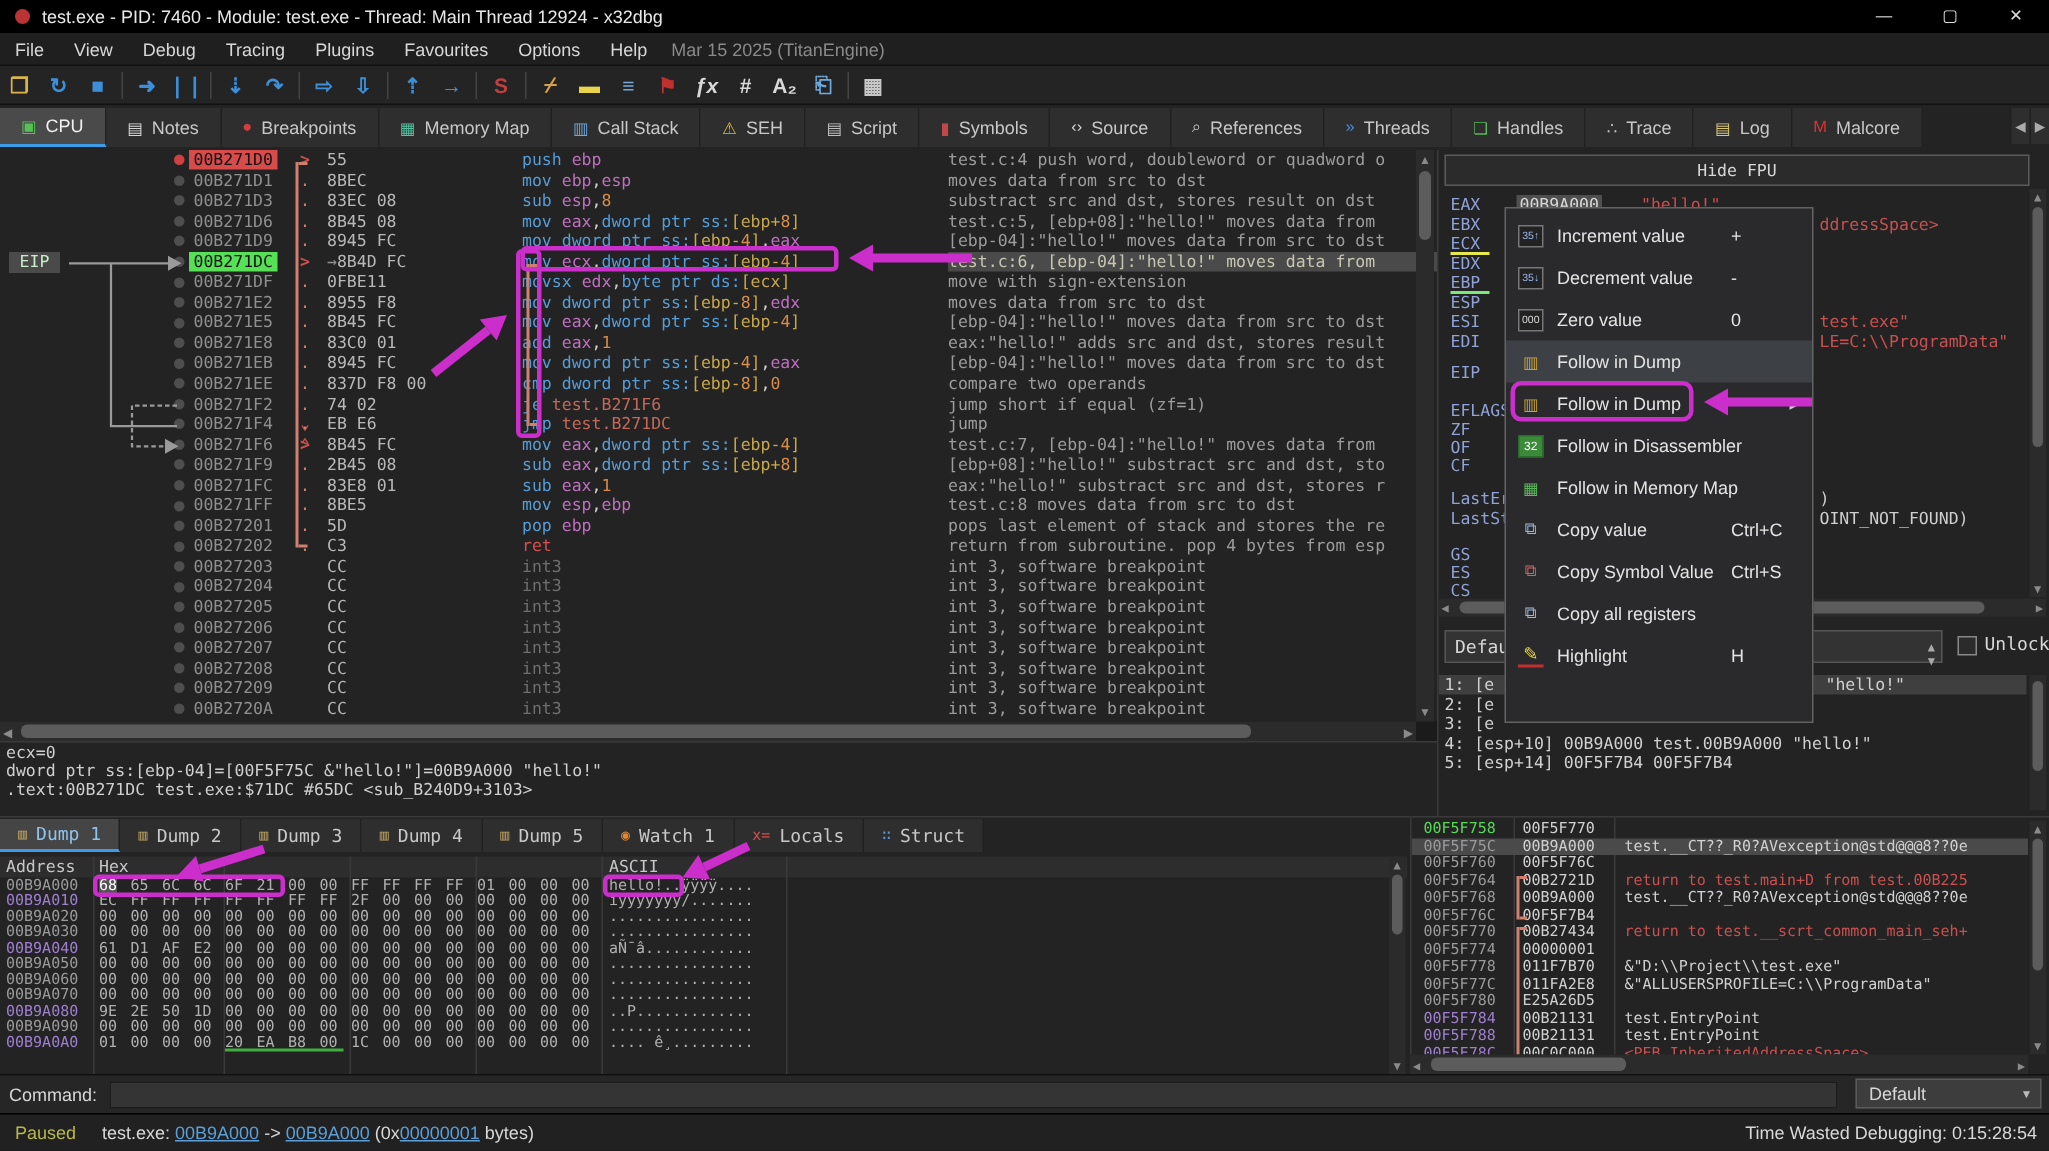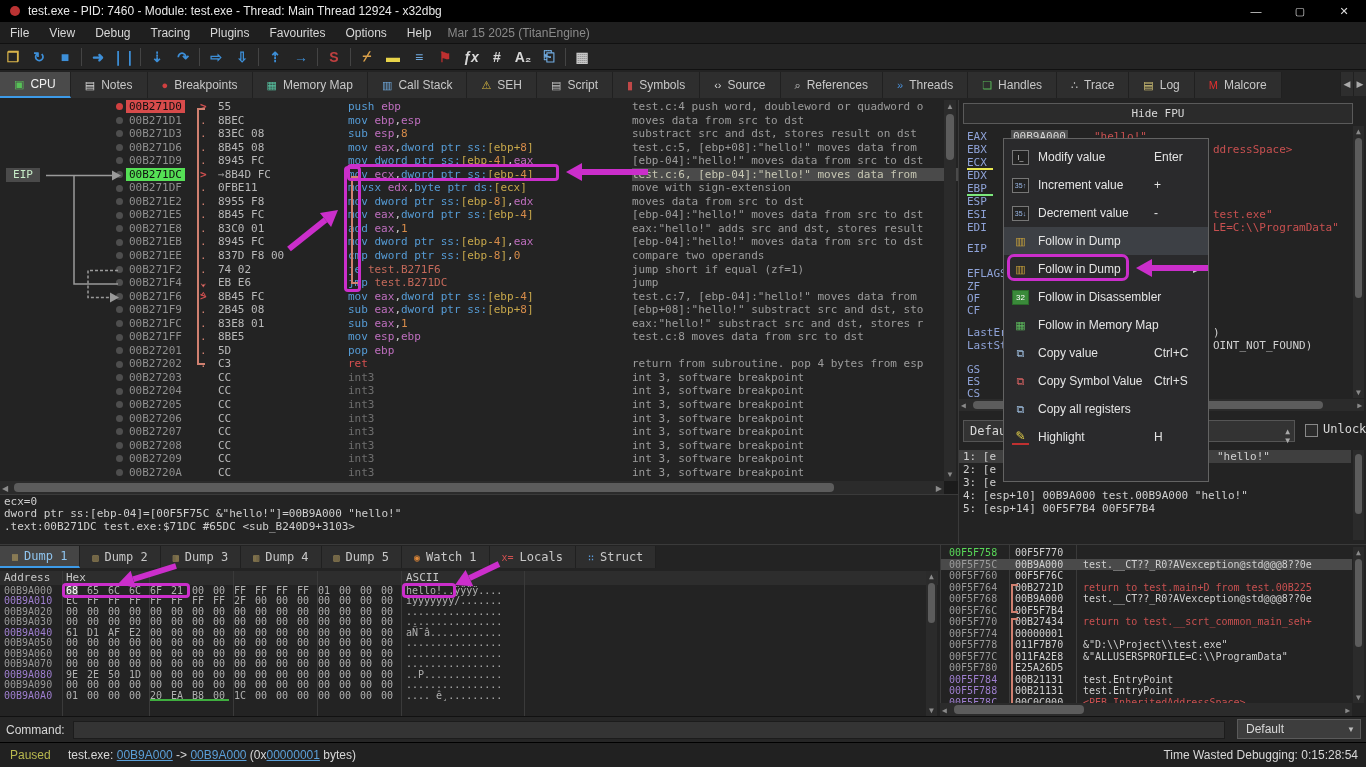--- a/index.html
+++ b/index.html
@@ -495,20 +495,21 @@
       </div>
       <div class="drow">
         <div class="d-gut"></div>
         <div class="d-dot">
           <span class="dot"></span>
         </div>
         <div class="d-addr"><span class="at">00B27201</span></div>
         <div class="d-glyph">.</div>
         <div class="d-bytes">5D</div>
         <div class="d-instr"><span class="t-mn">pop</span><span class="t-pln"> </span><span class="t-reg">ebp</span></div>
+        <div class="d-cmt">pops last element of stack and stores the re</div>
       </div>
       <div class="drow">
         <div class="d-gut"></div>
         <div class="d-dot">
           <span class="dot"></span>
         </div>
         <div class="d-addr"><span class="at">00B27202</span></div>
         <div class="d-glyph">.</div>
         <div class="d-bytes">C3</div>
         <div class="d-instr"><span class="t-ret">ret</span></div>
@@ -688,33 +689,33 @@
       <div class="arg-row" style="top: 402px;"><span>5: [esp+14] 00F5F7B4 00F5F7B4</span></div>
     </div>
 
   <div class="sb-track" style="left:394px;top:350px;width:11px;height:90px">
     <div class="sb-thumb" style="left:2px;top:4px;width:7px;height:60px"></div>
   </div>
 </div>
 
 <div id="ctxmenu" class="abs">
     <div class="cm-item">
-      <span class="cm-ic boxed" style="color: rgb(216, 216, 216);">I_</span>
-      <span>Modify value</span>
-      <span class="cm-sc">Enter</span>
-    </div>
-    <div class="cm-item">
       <span class="cm-ic boxed" style="color: rgb(154, 184, 232);">35↑</span>
       <span>Increment value</span>
       <span class="cm-sc">+</span>
     </div>
     <div class="cm-item">
       <span class="cm-ic boxed" style="color: rgb(154, 184, 232);">35↓</span>
       <span>Decrement value</span>
       <span class="cm-sc">-</span>
+    </div>
+    <div class="cm-item">
+      <span class="cm-ic boxed" style="color: rgb(216, 216, 216);">000</span>
+      <span>Zero value</span>
+      <span class="cm-sc">0</span>
     </div>
     <div class="cm-item hl">
       <span class="cm-ic" style="color: rgb(201, 162, 58);">▥</span>
       <span>Follow in Dump</span>
     </div>
     <div class="cm-item">
       <span class="cm-ic" style="color: rgb(201, 162, 58);">▥</span>
       <span>Follow in Dump</span>
       <span class="cm-sub">▶</span>
     </div>

